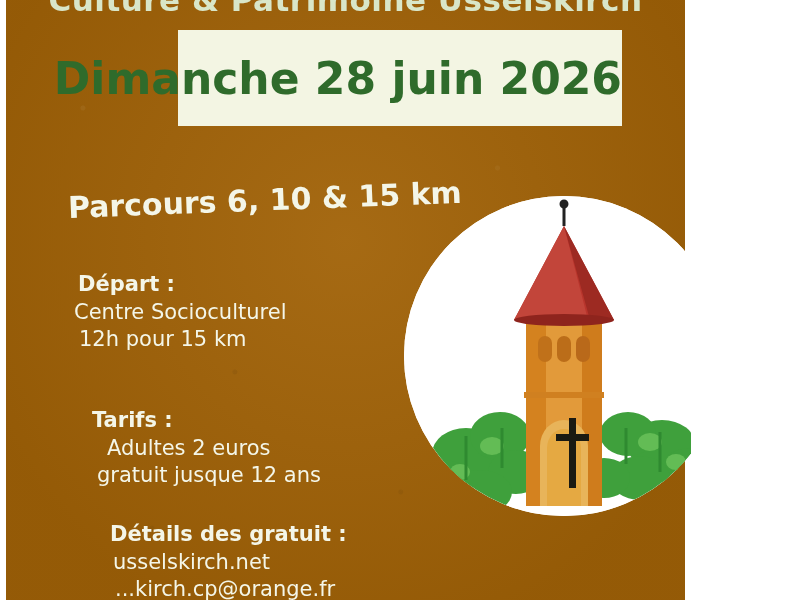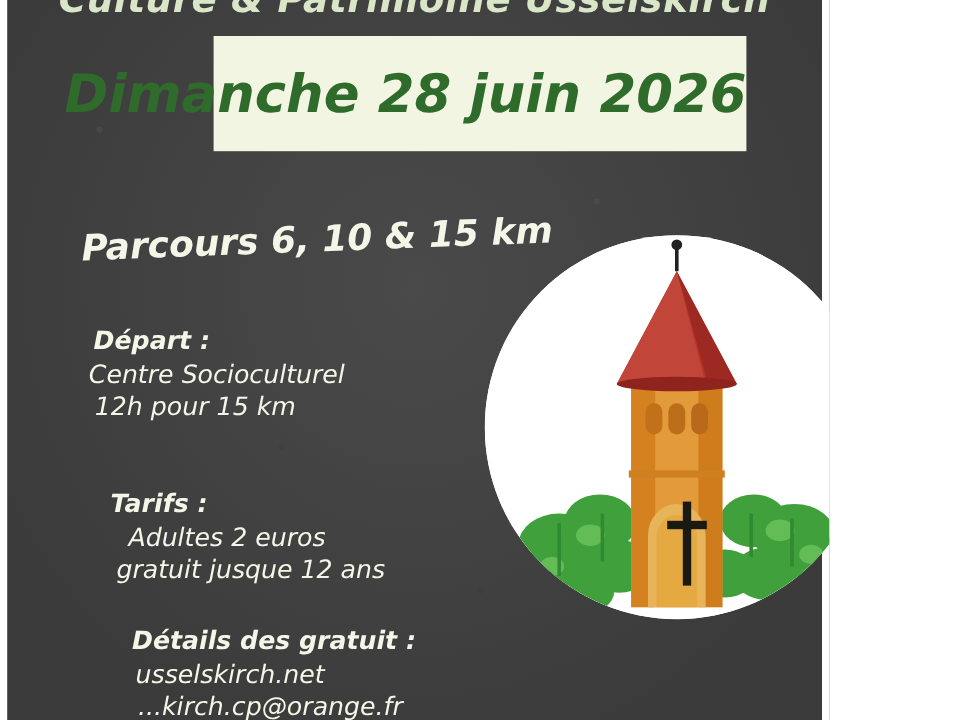--- a/index.html
+++ b/index.html
@@ -7,24 +7,23 @@
     padding: 0;
     width: 800px;
     height: 600px;
     overflow: hidden;
     background: #ffffff;
   }
   #poster {
     position: relative;
     width: 691px;
     height: 600px;
-    background: #404040;
+    background: #a16207;
     overflow: hidden;
     font-family: "DejaVu Sans", sans-serif;
-    font-style: italic;
   }
   
   #poster .texture {
     position: absolute;
     inset: 0;
     background-image:
       radial-gradient(circle at 12% 18%, rgba(255,255,255,0.05) 0 2px, transparent 3px),
       radial-gradient(circle at 34% 62%, rgba(0,0,0,0.06) 0 2px, transparent 3px),
       radial-gradient(circle at 72% 28%, rgba(255,255,255,0.04) 0 2px, transparent 3px),
       radial-gradient(circle at 58% 82%, rgba(0,0,0,0.05) 0 2px, transparent 3px),

